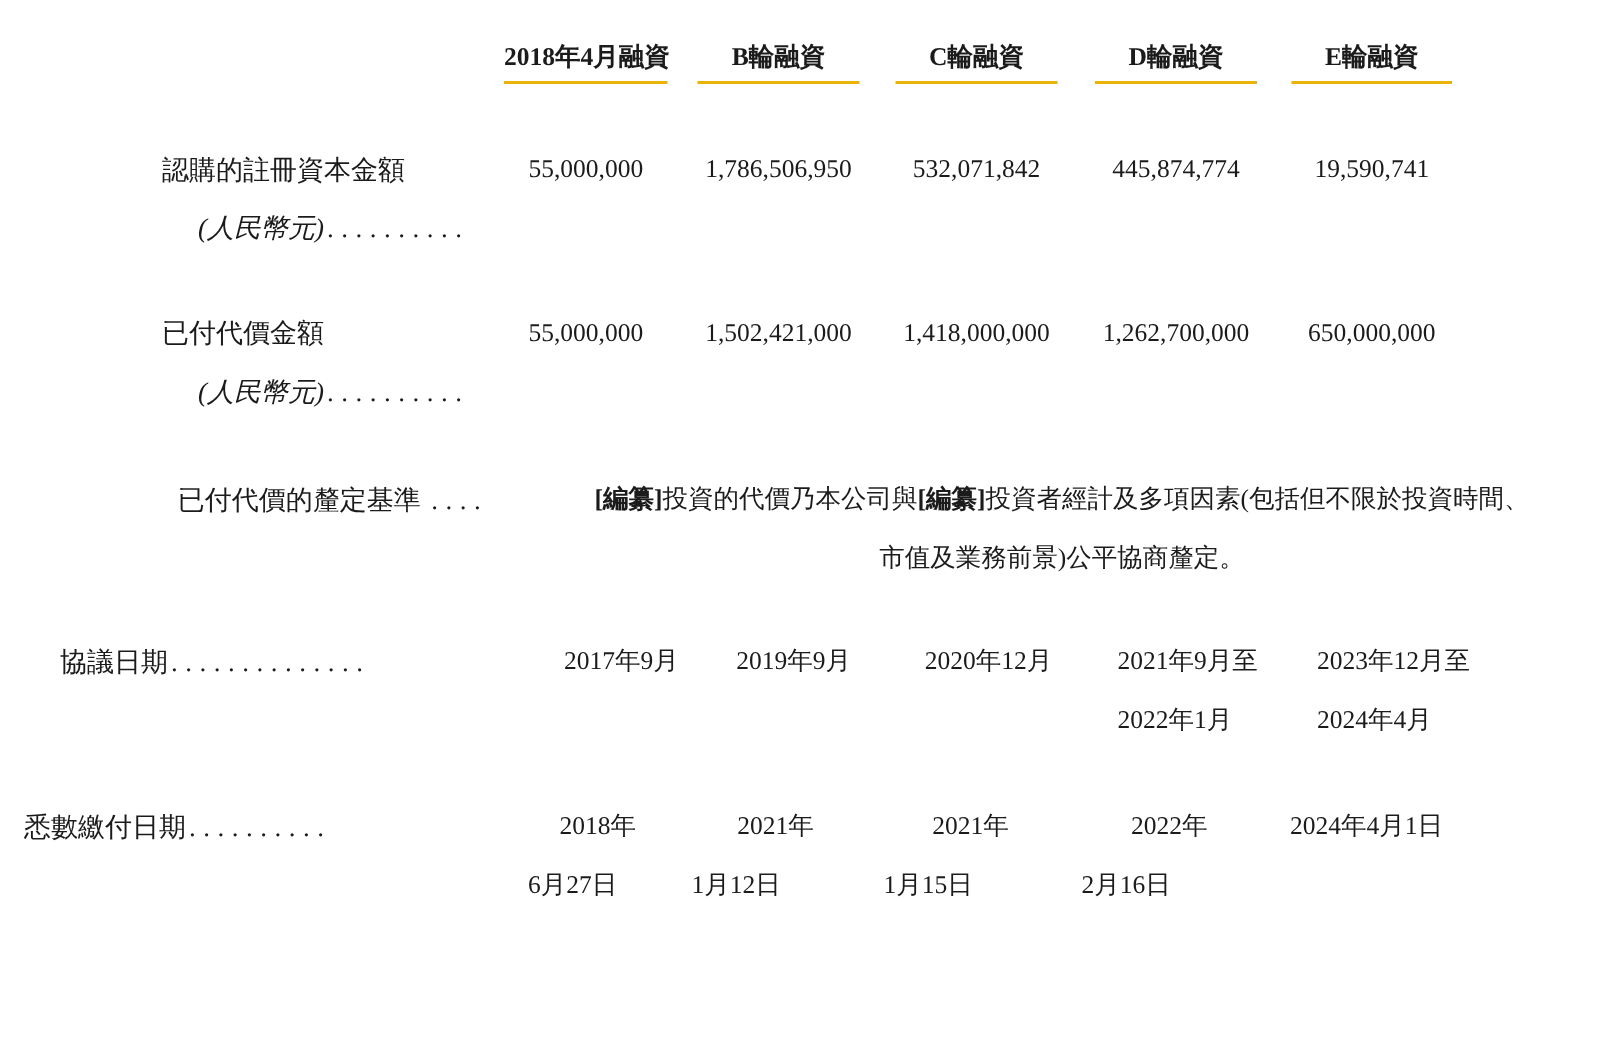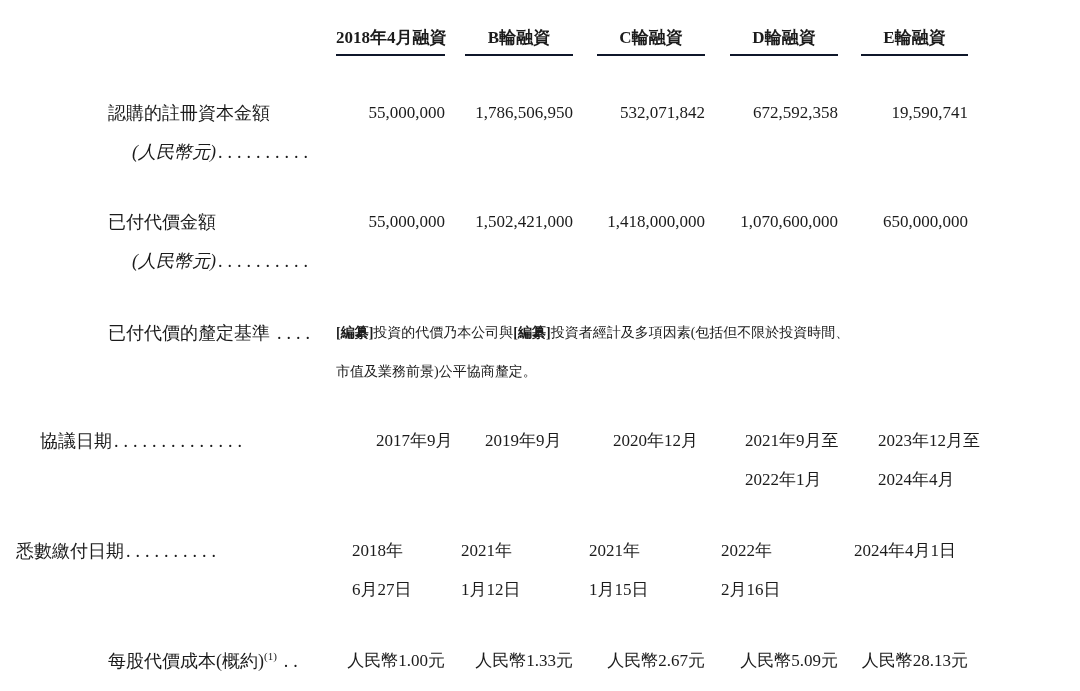--- a/index.html
+++ b/index.html
@@ -32,39 +32,39 @@
   td.c2   { padding-left: 20px; }
   td.c3   { padding-left: 24px; }
   td.c4   { padding-left: 25px; }
   td.c5   { padding-left: 23px; font-family: Liberation Serif, serif; }
   
   tr.hdr td { height: 56px; vertical-align: bottom; }
   tr.hdr .colhead {
     font-weight: bold;
     font-size: 17px;
     text-align: center;
-    border-bottom: 2px solid #0f172a;
+    border-bottom: 2px solid #eab308;
     padding-bottom: 6px;
     line-height: 20px;
   }
   
   tr.r1 td { padding-top: 45px; }
   tr.r2 td { padding-top: 46px; }
-  tr.r3 td { padding-top: 48px; }
+  tr.r3 td { padding-top: 48px; text-align: center; }
   tr.r4 td { padding-top: 45px; padding-left: 40px; }
   tr.r5 td { padding-top: 47px; padding-left: 16px; }
   tr.r6 td { padding-top: 47px; }
-  .num { text-align: right; }
+  .num { text-align: center; }
   .line2 { margin-top: 15px; }
   .sub-italic { font-style: italic; text-align: center; }
   .dots { letter-spacing: 5px; margin-left: 2px; }
   .dots-gap { letter-spacing: 5px; margin-left: 7px; }
-  .date-l1 { text-align: left; }
+  .date-l1 { text-align: center; }
   .date-l2 { text-align: left; margin-top: 15px; }
-  .basis-line { font-size: 14px; }
+  .basis-line { font-size: 17px; }
   .basis-line2 { margin-top: 15px; margin-left: 0; }
   .redacted { font-weight: bold; }
   sup.fn {
     font-size: 11px;
     vertical-align: super;
     line-height: 0;
   }
 </style>
 </head>
 <body>
@@ -102,34 +102,34 @@
   </tr>
 
   <tr class="r1">
     <td class="lbl">
       <div><span>認購的註冊資本金額</span></div>
       <div class="line2" style="margin-left:24px"><span class="sub-italic">(人民幣元)</span><span class="dots">..........</span></div>
     </td>
     <td class="c1 num">55,000,000</td>
     <td class="c2 num">1,786,506,950</td>
     <td class="c3 num">532,071,842</td>
-    <td class="c4 num">672,592,358</td>
+    <td class="c4 num">445,874,774</td>
     <td class="c5 num">19,590,741</td>
     <td></td>
   </tr>
 
   <tr class="r2">
     <td class="lbl">
       <div><span>已付代價金額</span></div>
       <div class="line2" style="margin-left:24px"><span class="sub-italic">(人民幣元)</span><span class="dots">..........</span></div>
     </td>
     <td class="c1 num">55,000,000</td>
     <td class="c2 num">1,502,421,000</td>
     <td class="c3 num">1,418,000,000</td>
-    <td class="c4 num">1,070,600,000</td>
+    <td class="c4 num">1,262,700,000</td>
     <td class="c5 num">650,000,000</td>
     <td></td>
   </tr>
 
   <tr class="r3">
     <td class="lbl">
       <div><span>已付代價的釐定基準</span><span class="dots-gap">....</span></div>
     </td>
     <td class="c1" colspan="6">
       <div class="basis-line"><span class="redacted">[編纂]</span><span>投資的代價乃本公司與</span><span class="redacted">[編纂]</span><span>投資者經計及多項因素(包括但不限於投資時間、</span></div>
@@ -180,25 +180,14 @@
     <td class="c4">
       <div class="date-l1">2022年</div>
       <div class="date-l2">2月16日</div>
     </td>
     <td class="c5">
       <div class="date-l1">2024年4月1日</div>
     </td>
     <td></td>
   </tr>
 
-  <tr class="r6">
-    <td class="lbl">
-      <div><span>每股代價成本(概約)</span><sup class="fn">(1)</sup><span class="dots-gap">..</span></div>
-    </td>
-    <td class="c1 num">人民幣1.00元</td>
-    <td class="c2 num">人民幣1.33元</td>
-    <td class="c3 num">人民幣2.67元</td>
-    <td class="c4 num">人民幣5.09元</td>
-    <td class="c5 num">人民幣28.13元</td>
-    <td></td>
-  </tr>
 </tbody>
   </table>
 
 </body></html>

